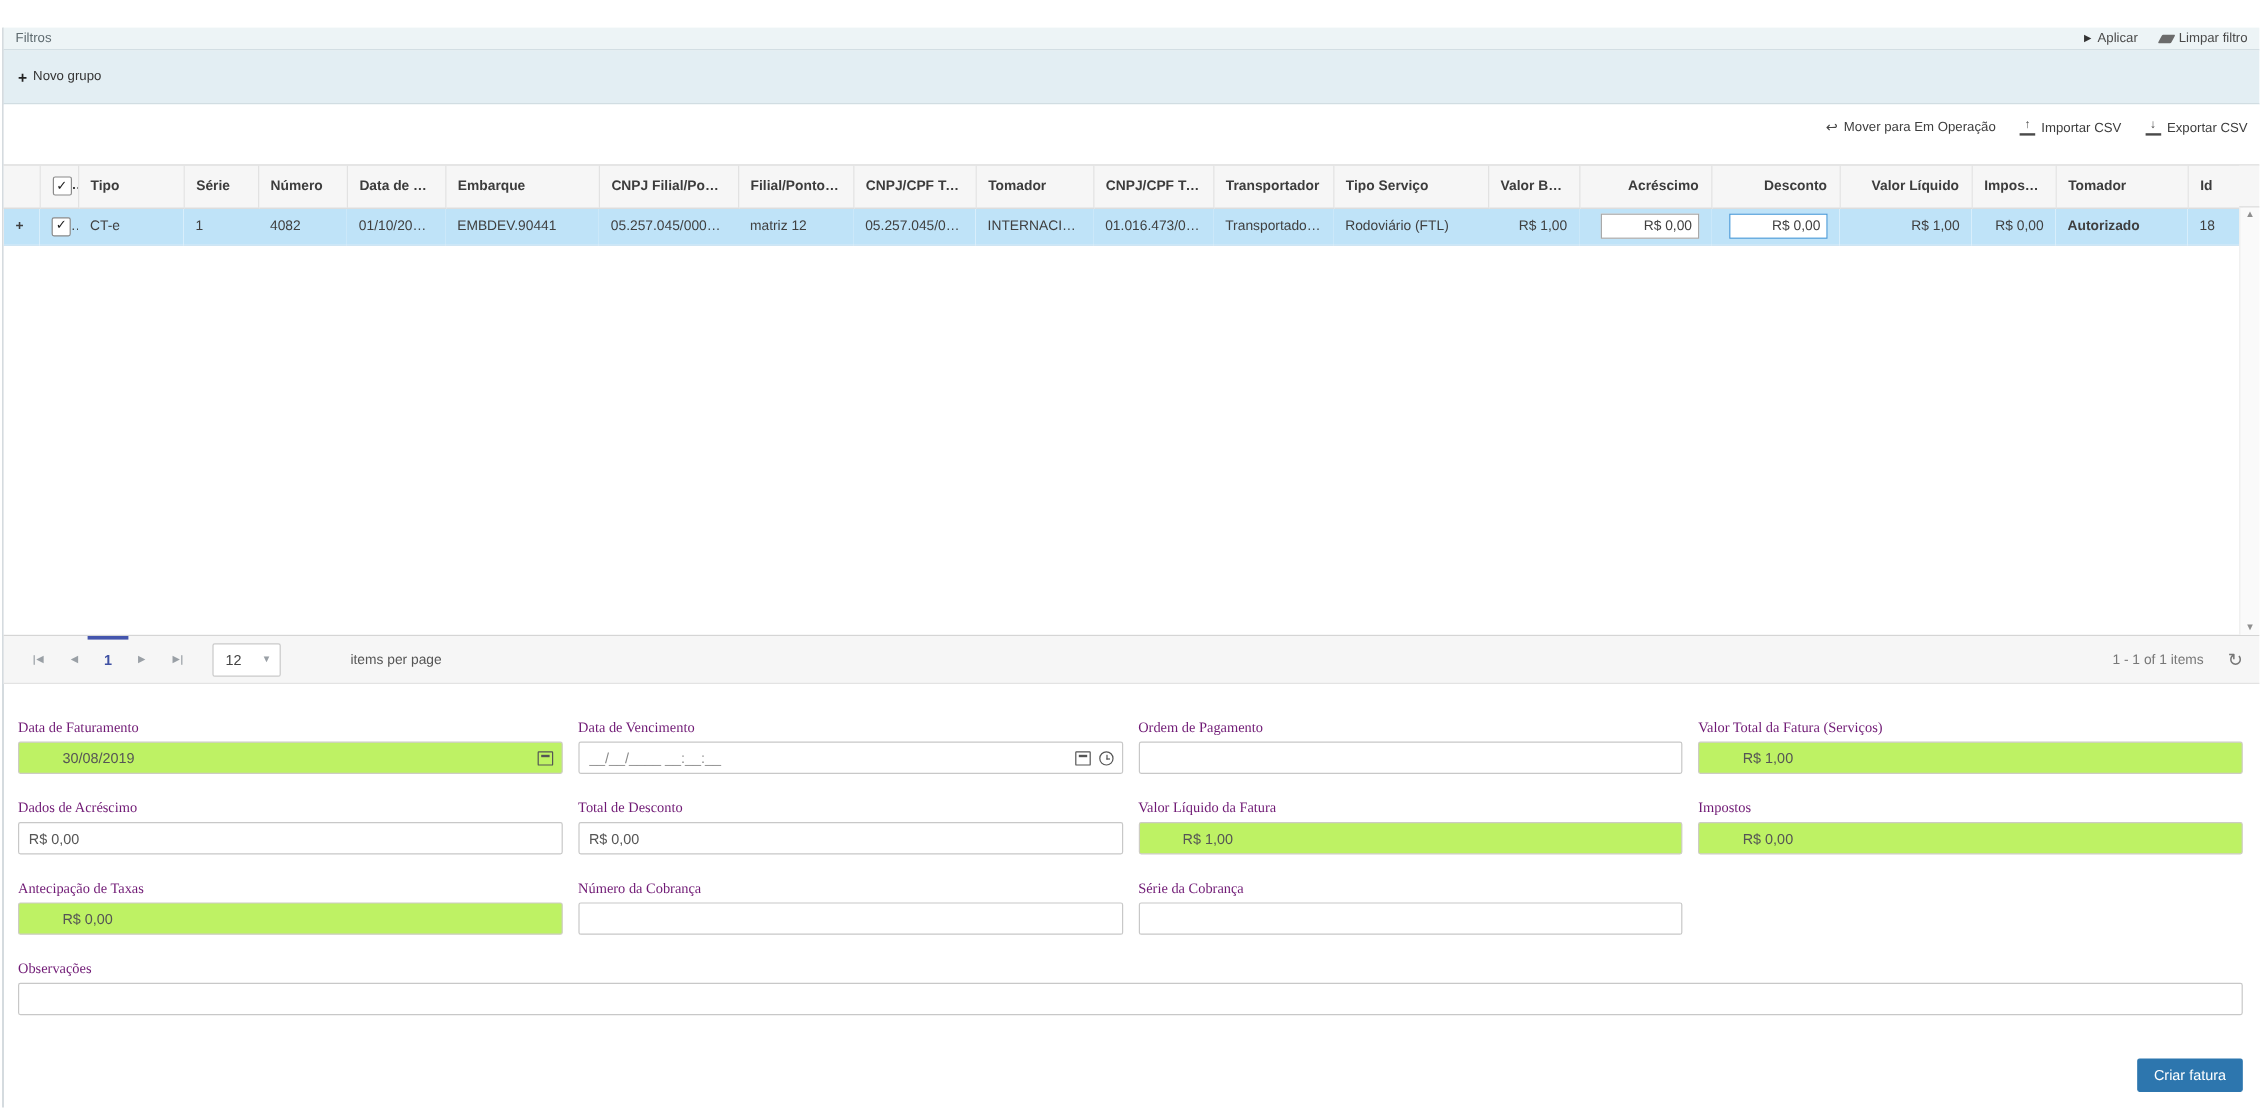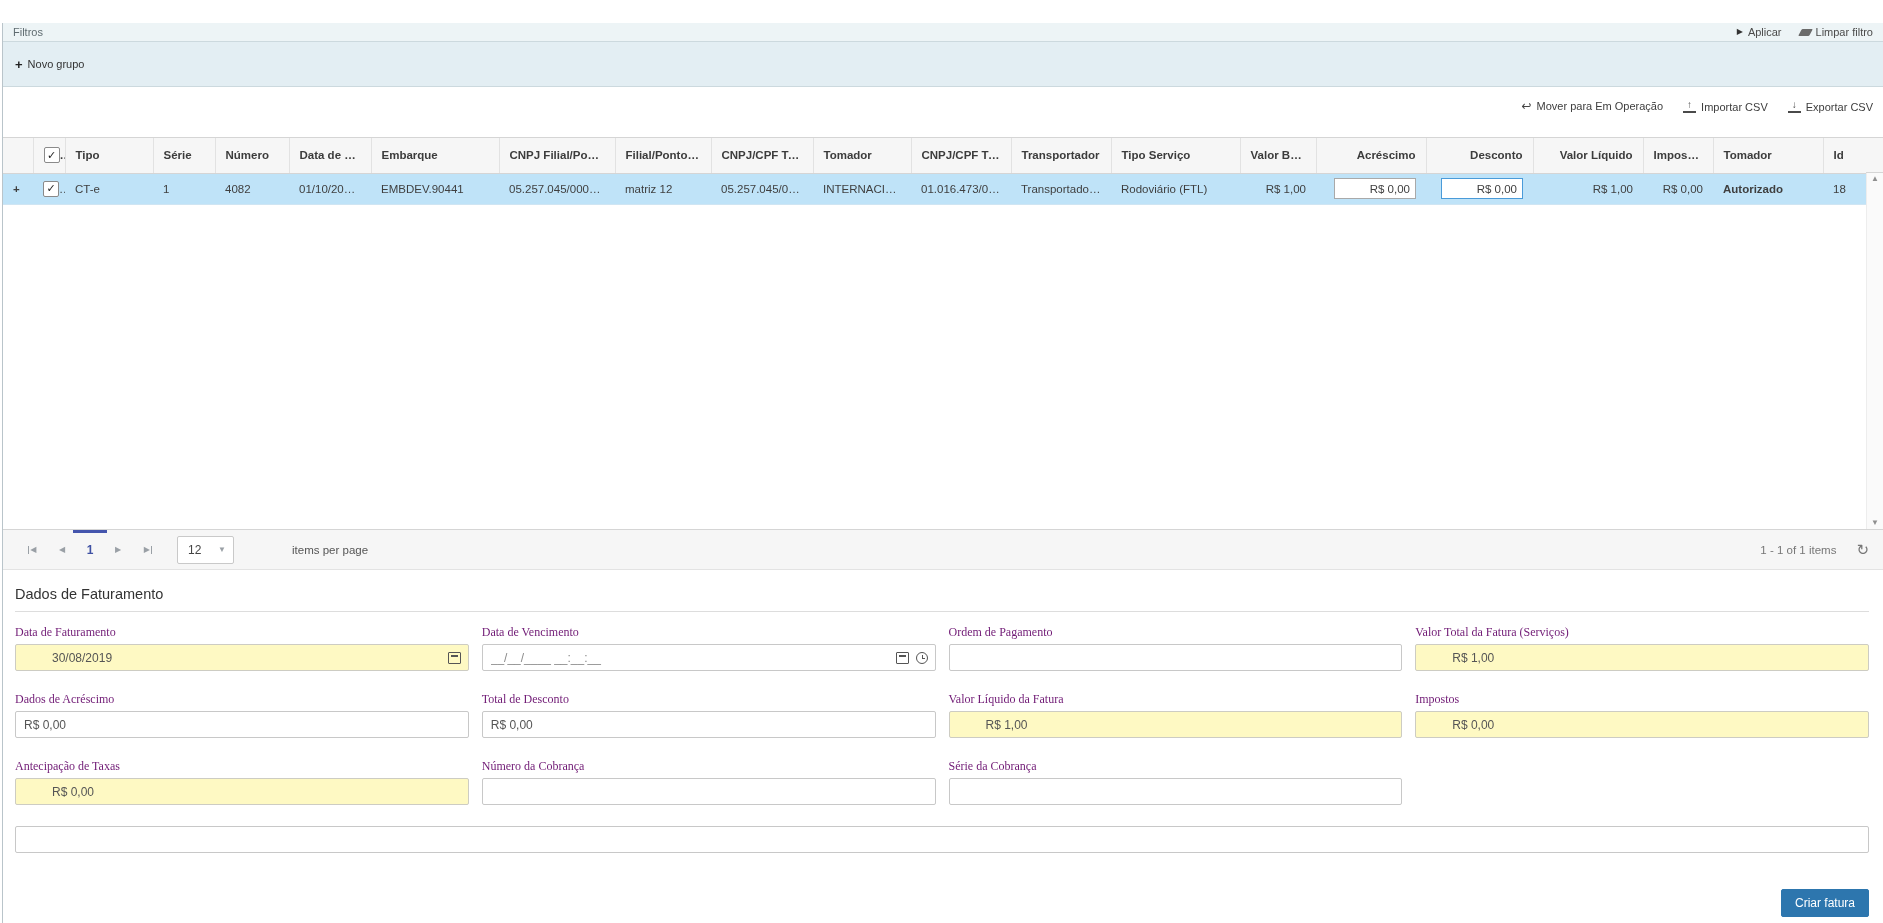--- a/index.html
+++ b/index.html
@@ -106,21 +106,21 @@
   .form-grid{
     display:grid;grid-template-columns:repeat(4,1fr);column-gap:13px;row-gap:21px;
     padding:13px 14px 0 12px;
   }
   .field label{display:block;font-size:12px;color:#701a75;margin-bottom:4px;white-space:nowrap;font-family:Liberation Serif, serif;}
   .input-wrap{position:relative;}
   .tbx{
     width:100%;height:27px;border:1px solid #c8c8c8;border-radius:2px;background:#fff;
     font-size:12px;color:#555;padding:0 8px;box-sizing:border-box;font-family:inherit;outline:none;
   }
-  .tbx.dis{background:#fef9c3;border-color:#cdccc3;padding-left:36px;}
+  .tbx.dis{background:#bef264;border-color:#cdccc3;padding-left:36px;}
   .tbx.ph::placeholder{color:#8a8a8a;}
   .icon-slot{position:absolute;top:0;bottom:0;right:8px;display:flex;align-items:center;gap:7px;}
   .cal-ic{position:relative;display:inline-block;width:13px;height:12px;border:1px solid #555;border-radius:1px;cursor:pointer;box-sizing:border-box;}
   .cal-ic::before{content:"";position:absolute;top:2px;left:2px;right:2px;height:2px;background:#555;}
   .clock-ic{position:relative;display:inline-block;width:12px;height:12px;border:1px solid #555;border-radius:50%;cursor:pointer;box-sizing:border-box;}
   .clock-ic::before{content:"";position:absolute;left:5px;top:2px;width:1px;height:4px;background:#555;}
   .clock-ic::after{content:"";position:absolute;left:5px;top:5px;width:3px;height:1px;background:#555;}
   .toggle{
     position:relative;width:34px;height:18px;border-radius:10px;background:#f0f0f0;border:1px solid #d2d2d2;
     box-sizing:border-box;cursor:pointer;margin-top:6px;
@@ -288,21 +288,20 @@
       <span>12</span>
       <span class="chev">▼</span>
     </span>
     <span class="pager-label">items per page</span>
     <span class="pager-fill"></span>
     <span class="pager-info">1 - 1 of 1 items</span>
     <span class="refresh-ic">↻</span>
   </div>
 
   <div class="billing">
-    <div class="billing-title">Dados de Faturamento</div>
     <div class="form-grid">
 
       <div class="field">
         <label>Data de Faturamento</label>
         <div class="input-wrap">
           <input class="tbx dis" readonly="" value="30/08/2019" style="">
           <span class="icon-slot">
               <span class="cal-ic"></span>
             </span>
         </div>
@@ -377,20 +376,21 @@
       </div>
 
       <div class="field">
         <label>Série da Cobrança</label>
         <div class="input-wrap">
           <input class="tbx" value="" style="">
         </div>
       </div>
 
       <div class="field span-all">
+        <label>Observações</label>
         <div class="input-wrap">
           <input class="tbx" value="" style="">
         </div>
       </div>
 
     </div>
 
     <div class="form-footer">
       <button class="btn-primary">Criar fatura</button>
     </div>

